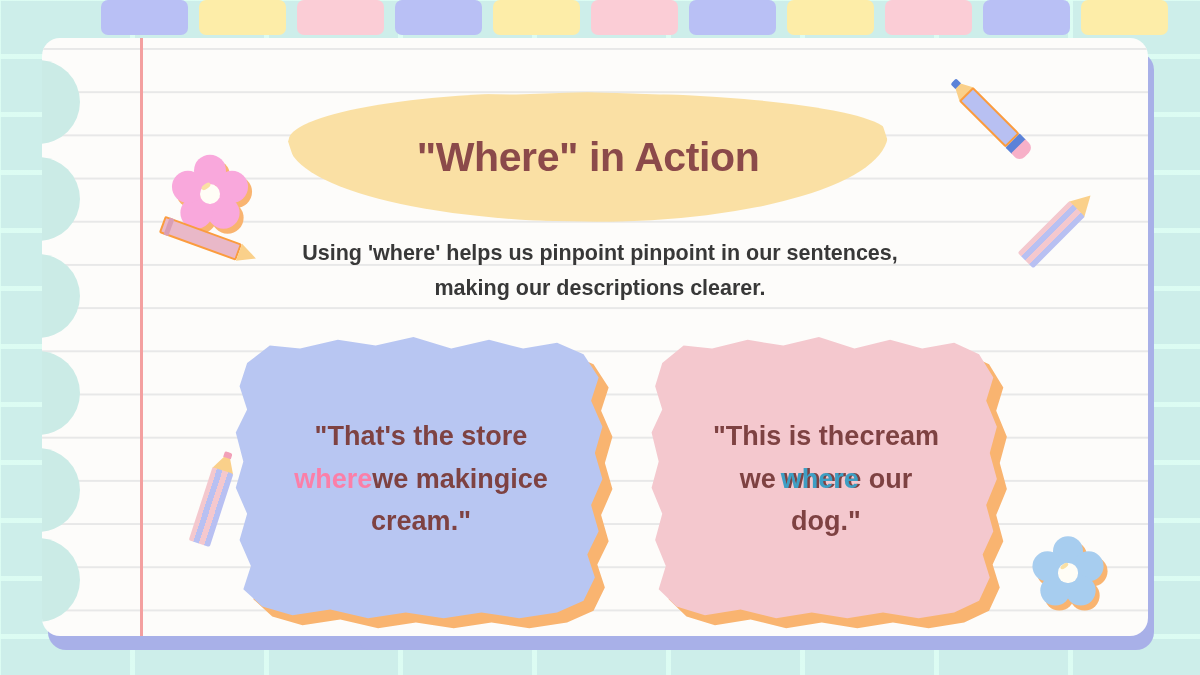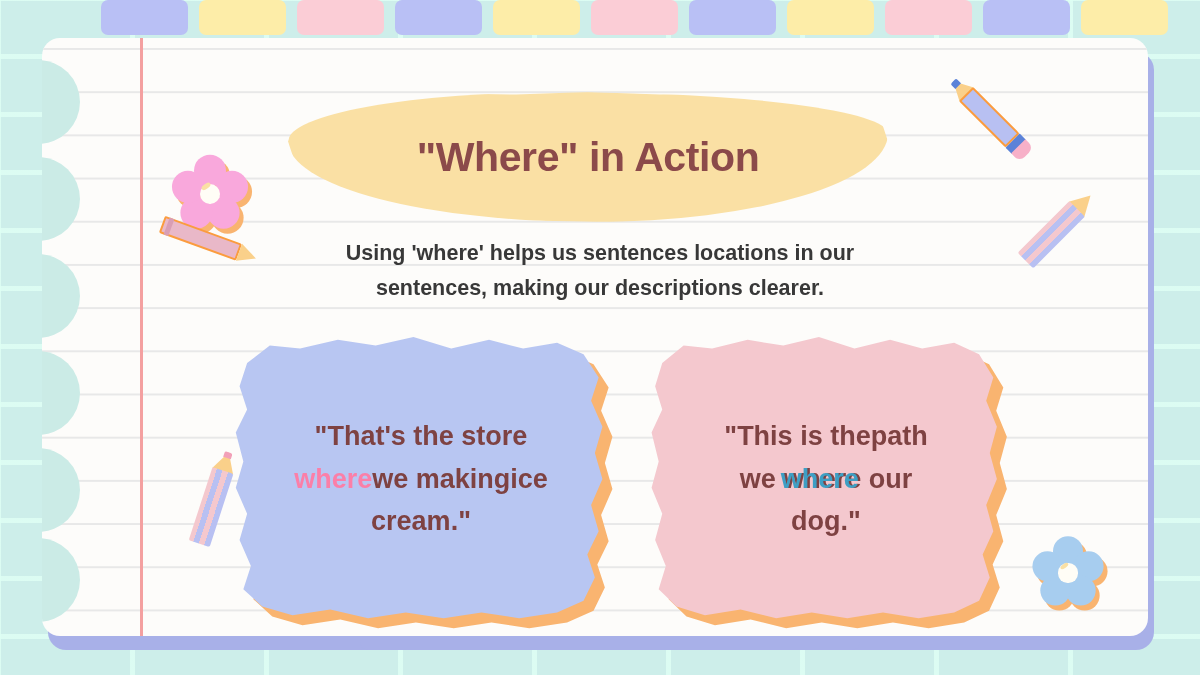--- a/index.html
+++ b/index.html
@@ -233,41 +233,41 @@
   <div class="tab" style="background:#fbcdd6"></div>
   <div class="tab" style="background:#b9c0f5"></div>
   <div class="tab" style="background:#fdeda8"></div>
 </div>
 
 <div id="title-block">
   <div id="title-brush"></div>
   <div id="title-text">"Where" in Action</div>
 </div>
 
-<div id="subtitle">Using 'where' helps us sentences locations in our sentences, making our descriptions clearer.</div>
+<div id="subtitle">Using 'where' helps us pinpoint pinpoint in our sentences, making our descriptions clearer.</div>
 
 <div class="card-wrap" id="card-left-wrap">
   <div id="card-left" style="position:absolute;inset:0;">
     <div class="card-shadow"></div>
     <div class="card-body"></div>
     <div class="card-text">
       <span>
         <span>"That's the store </span><span class="kw-pink">where</span><span>we making</span><span>ice cream."</span>
       </span>
     </div>
   </div>
 </div>
 
 <div class="card-wrap" id="card-right-wrap">
   <div id="card-right" style="position:absolute;inset:0;">
     <div class="card-shadow"></div>
     <div class="card-body"></div>
     <div class="card-text">
       <span>
-        <span>"This is the</span><span>path</span>
+        <span>"This is the</span><span>cream</span>
       </span>
       <span class="overlap-line">
         <span>we where</span><span> our</span>
         <span class="overlap-kw kw-blue">where</span>
       </span>
       <span>dog."</span>
     </div>
   </div>
 </div>
 

